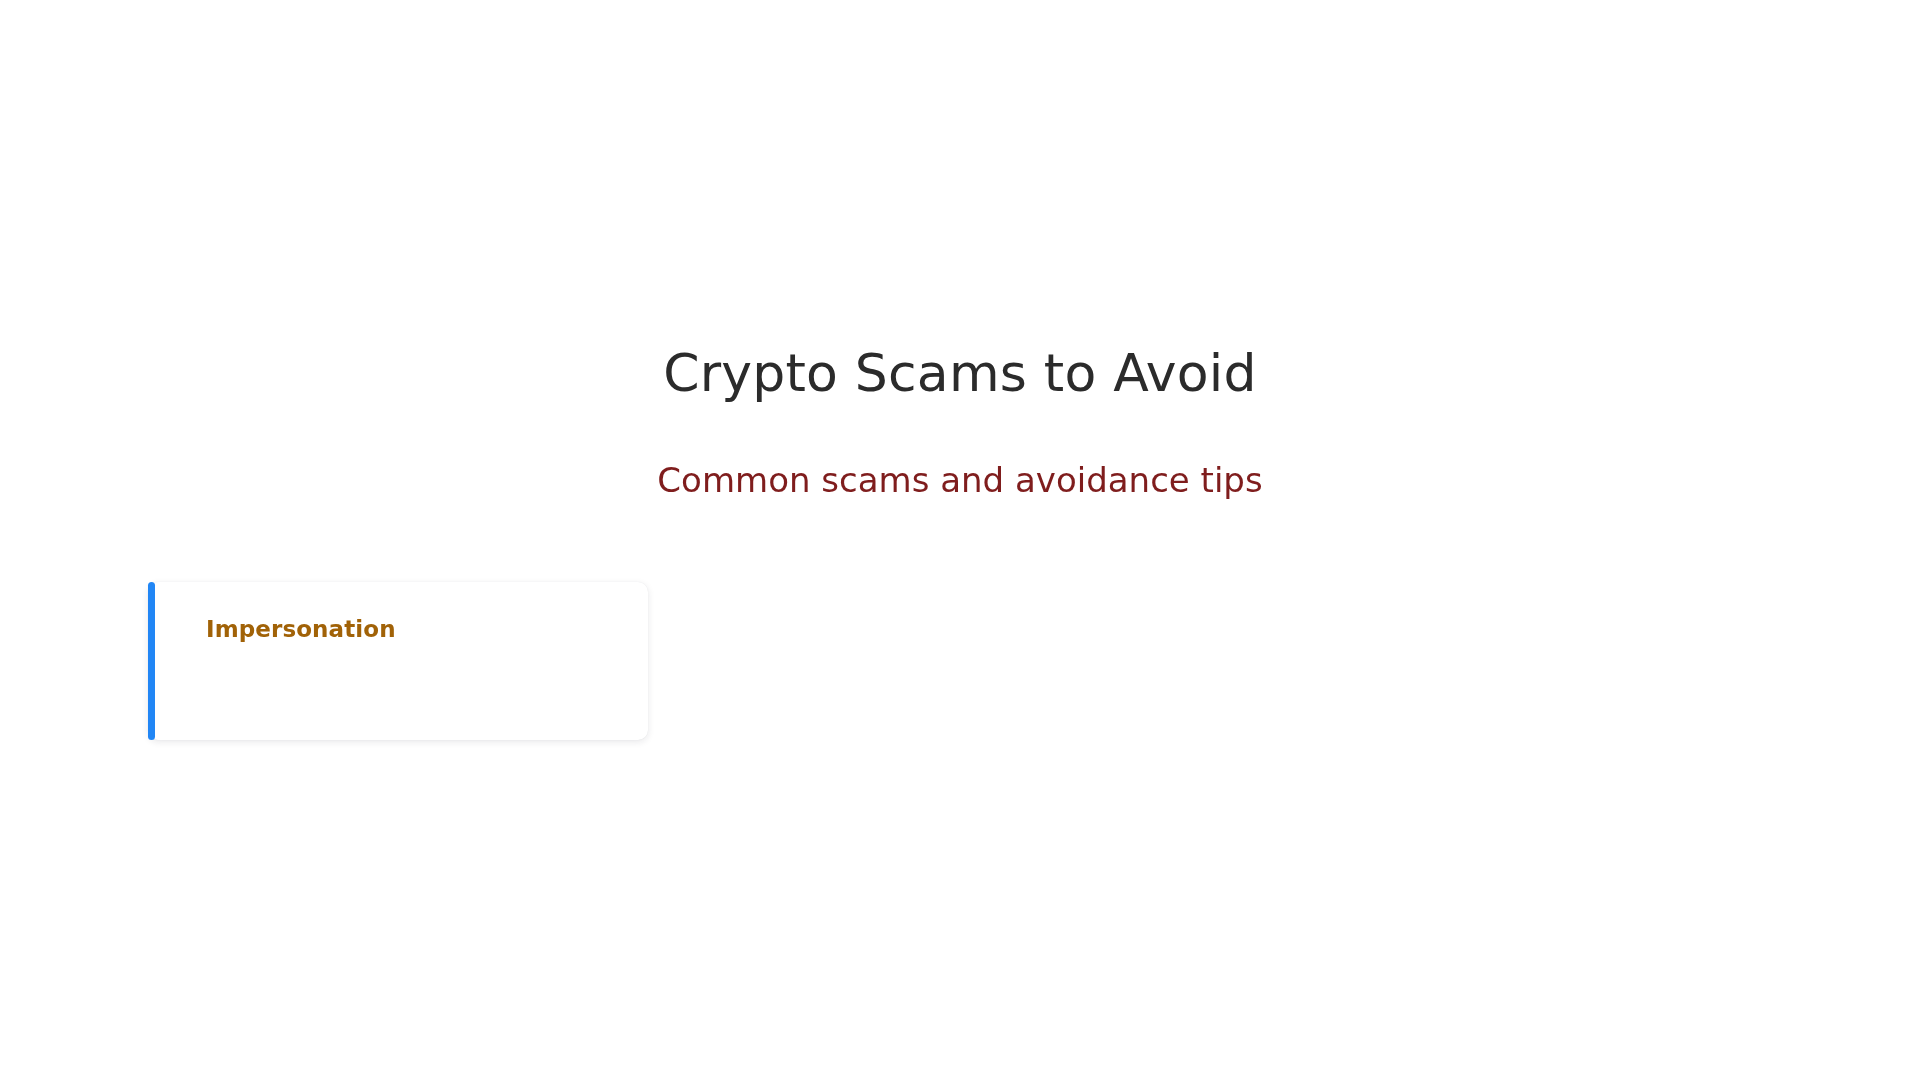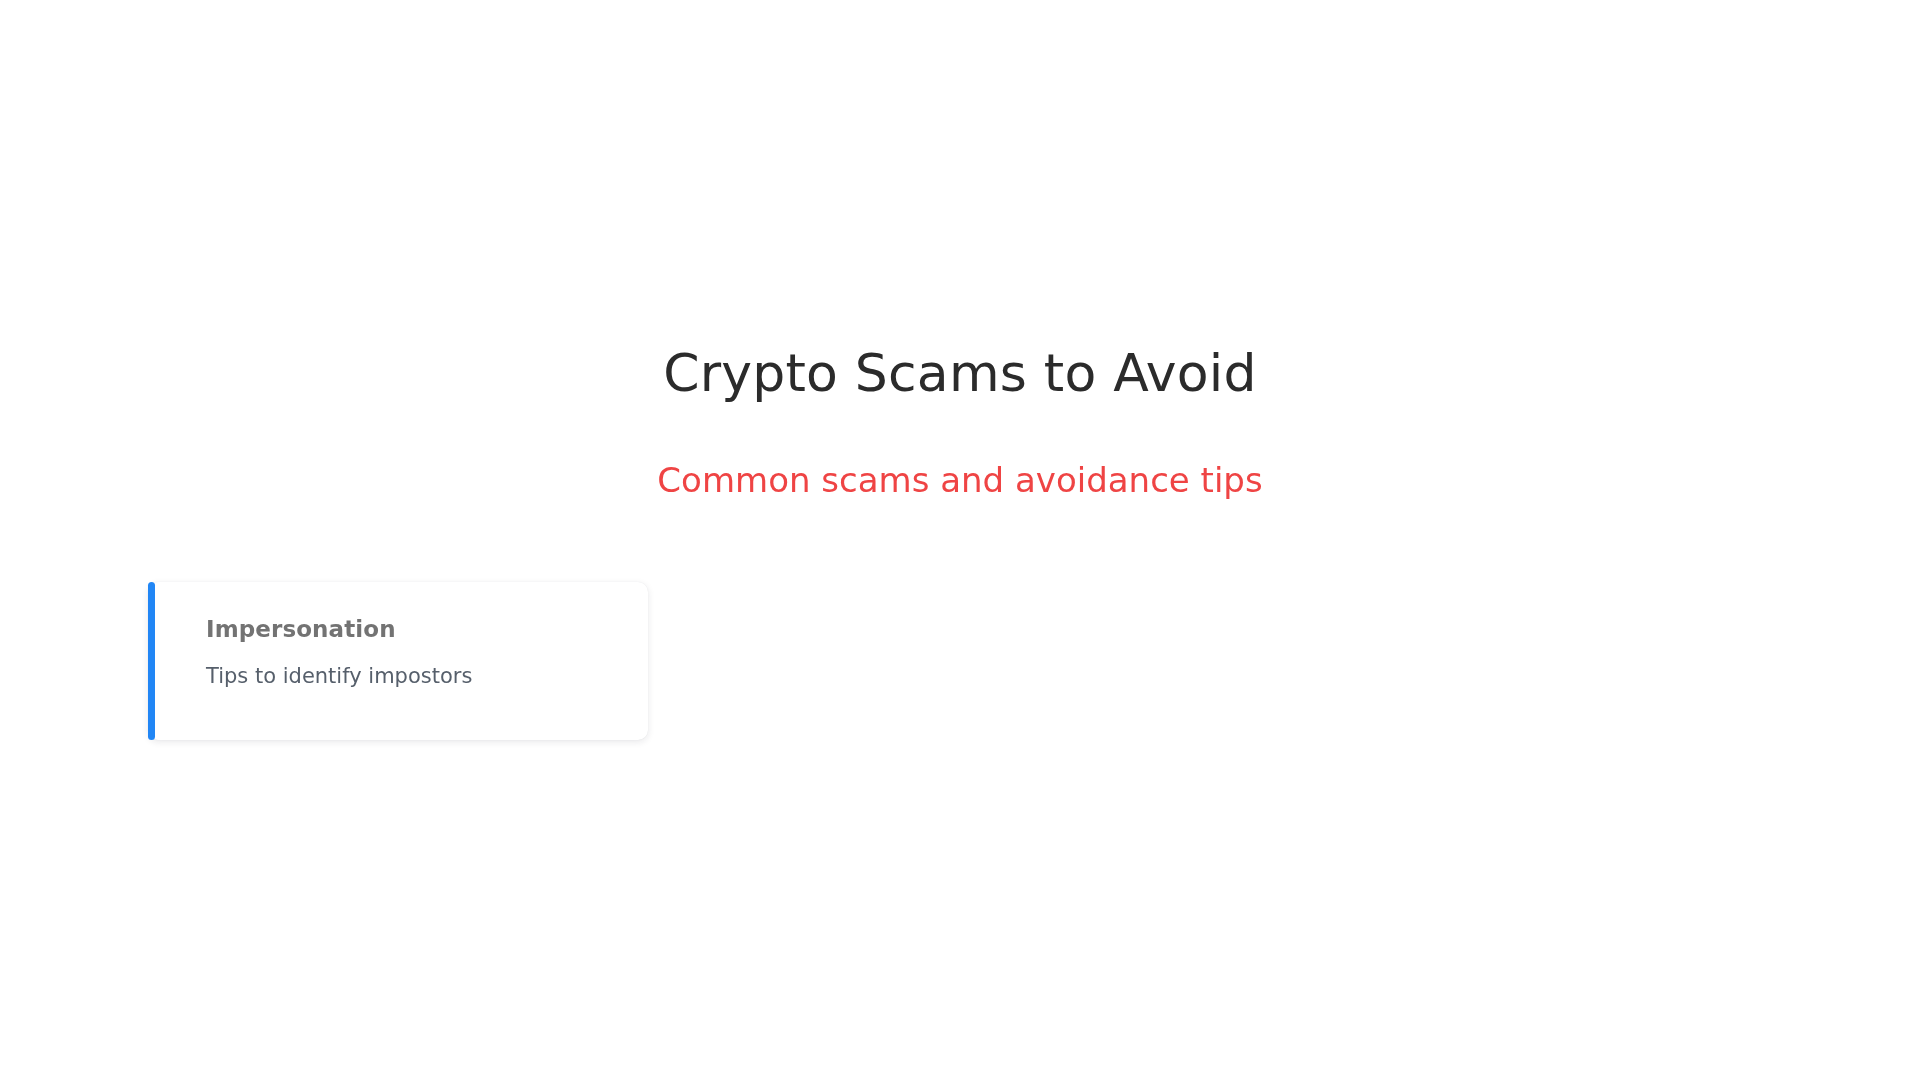--- a/index.html
+++ b/index.html
@@ -81,21 +81,21 @@
     top: 0px;
     width: 7px;
     height: 158px;
     border-radius: 4px;
   }
 
   .card-title {
     font-size: 23px;
     font-weight: 700;
     line-height: 1.2;
-    color: #737373;
+    color: #a16207;
     letter-spacing: 0.1px;
     margin-bottom: 18px;
   }
 
   .card-body {
     font-size: 21px;
     font-weight: 400;
     line-height: 1.38;
     color: #565f6b;
     max-width: 300px;
@@ -103,26 +103,25 @@
 
   .card-3 .card-body { max-width: 300px; }
 </style>
 </head>
 <body>
 
 <div class="slide" style="background: rgb(255, 255, 255);">
 
   <h1 class="page-title" style="color: rgb(43, 43, 43);">Crypto Scams to Avoid</h1>
 
-  <h2 class="page-subtitle" style="color: #ef4444;">Common scams and avoidance tips</h2>
+  <h2 class="page-subtitle" style="color: #7f1d1d;">Common scams and avoidance tips</h2>
 
   <div class="card-grid">
 
     <div class="card card-1">
       <span class="card-accent" style="background: rgb(33, 134, 245);"></span>
       <div class="card-title">Impersonation</div>
-      <div class="card-body">Tips to identify impostors</div>
     </div>
 
 
 
   </div>
 </div>
 
 </body></html>

